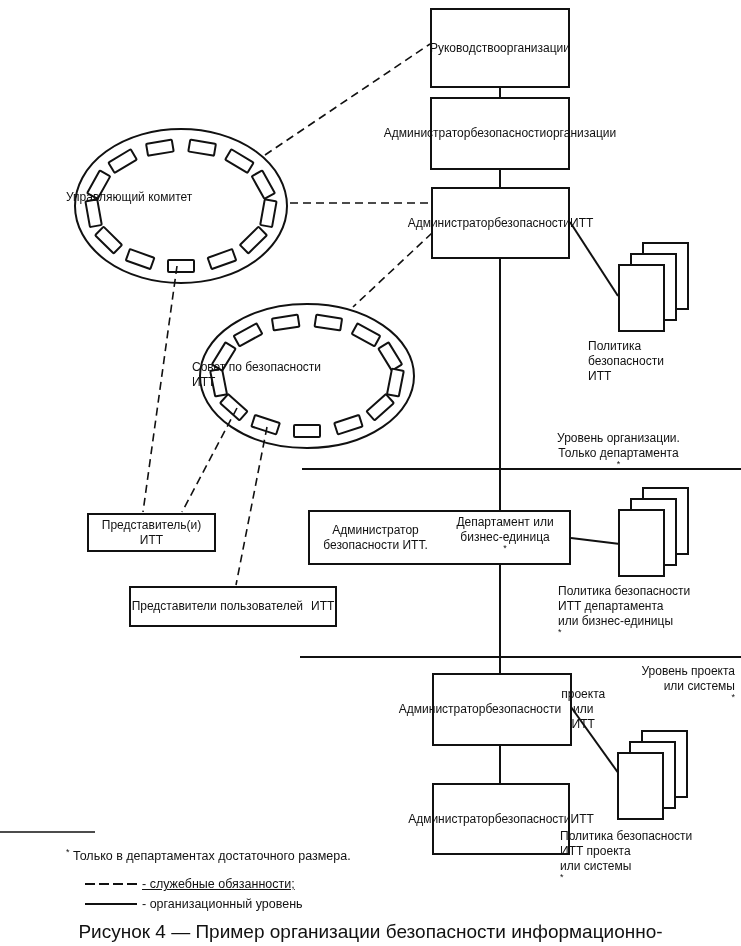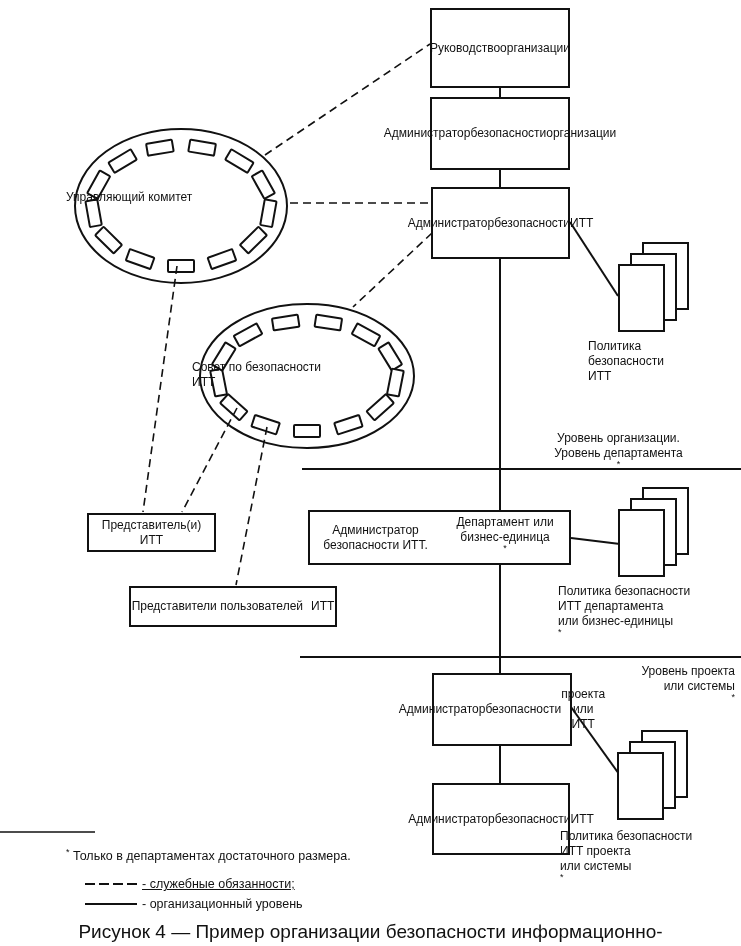--- a/index.html
+++ b/index.html
@@ -203,21 +203,21 @@
   </div>
 
   <div class="lbl" style="left:560px; top:829px; width:180px;">
     <span>Политика безопасности</span>
     <span>ИТТ проекта</span>
     <span><span>или системы</span><sup class="fn">*</sup></span>
   </div>
 
   <div class="lbl right" style="left:500px; top:431px; width:237px;text-align:center;">
     <span>Уровень организации.</span>
-    <span><span>Уровень департамента</span><sup class="fn">*</sup></span>
+    <span><span>Только департамента</span><sup class="fn">*</sup></span>
   </div>
 
   <div class="lbl right" style="left:498px; top:664px; width:237px;">
     <span>Уровень проекта</span>
     <span><span>или системы</span><sup class="fn">*</sup></span>
   </div>
 
   <div class="legend-text" style="left:66px; top:849px;">
     <sup class="fn">*</sup>
     <span>Только в департаментах достаточного размера.</span>

